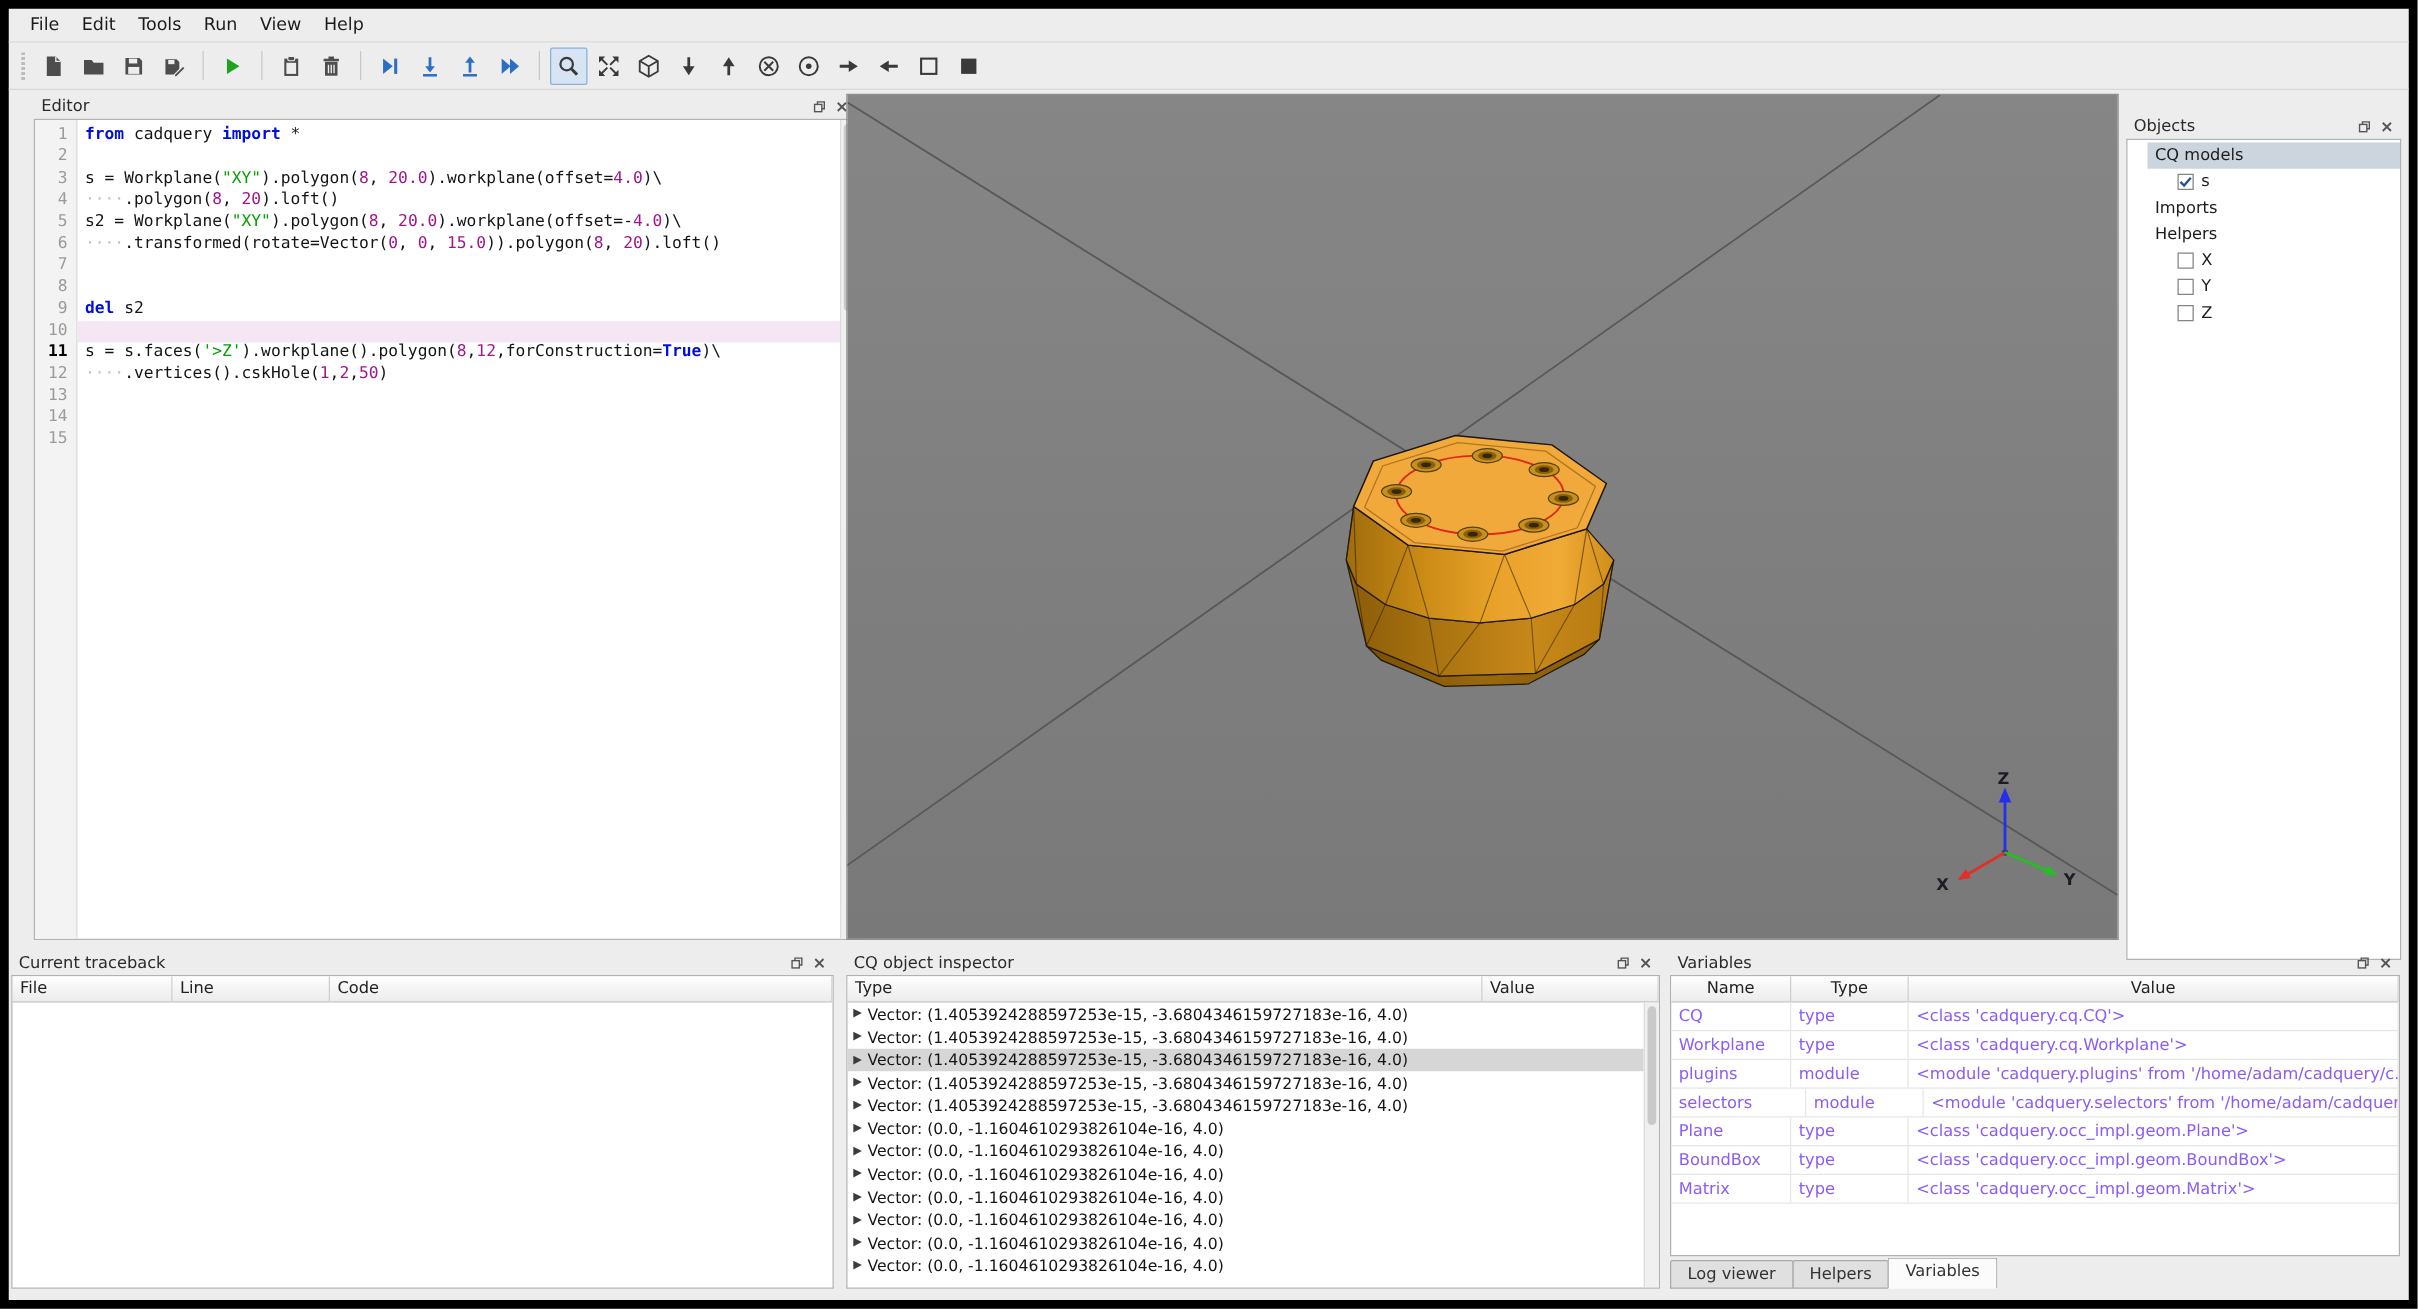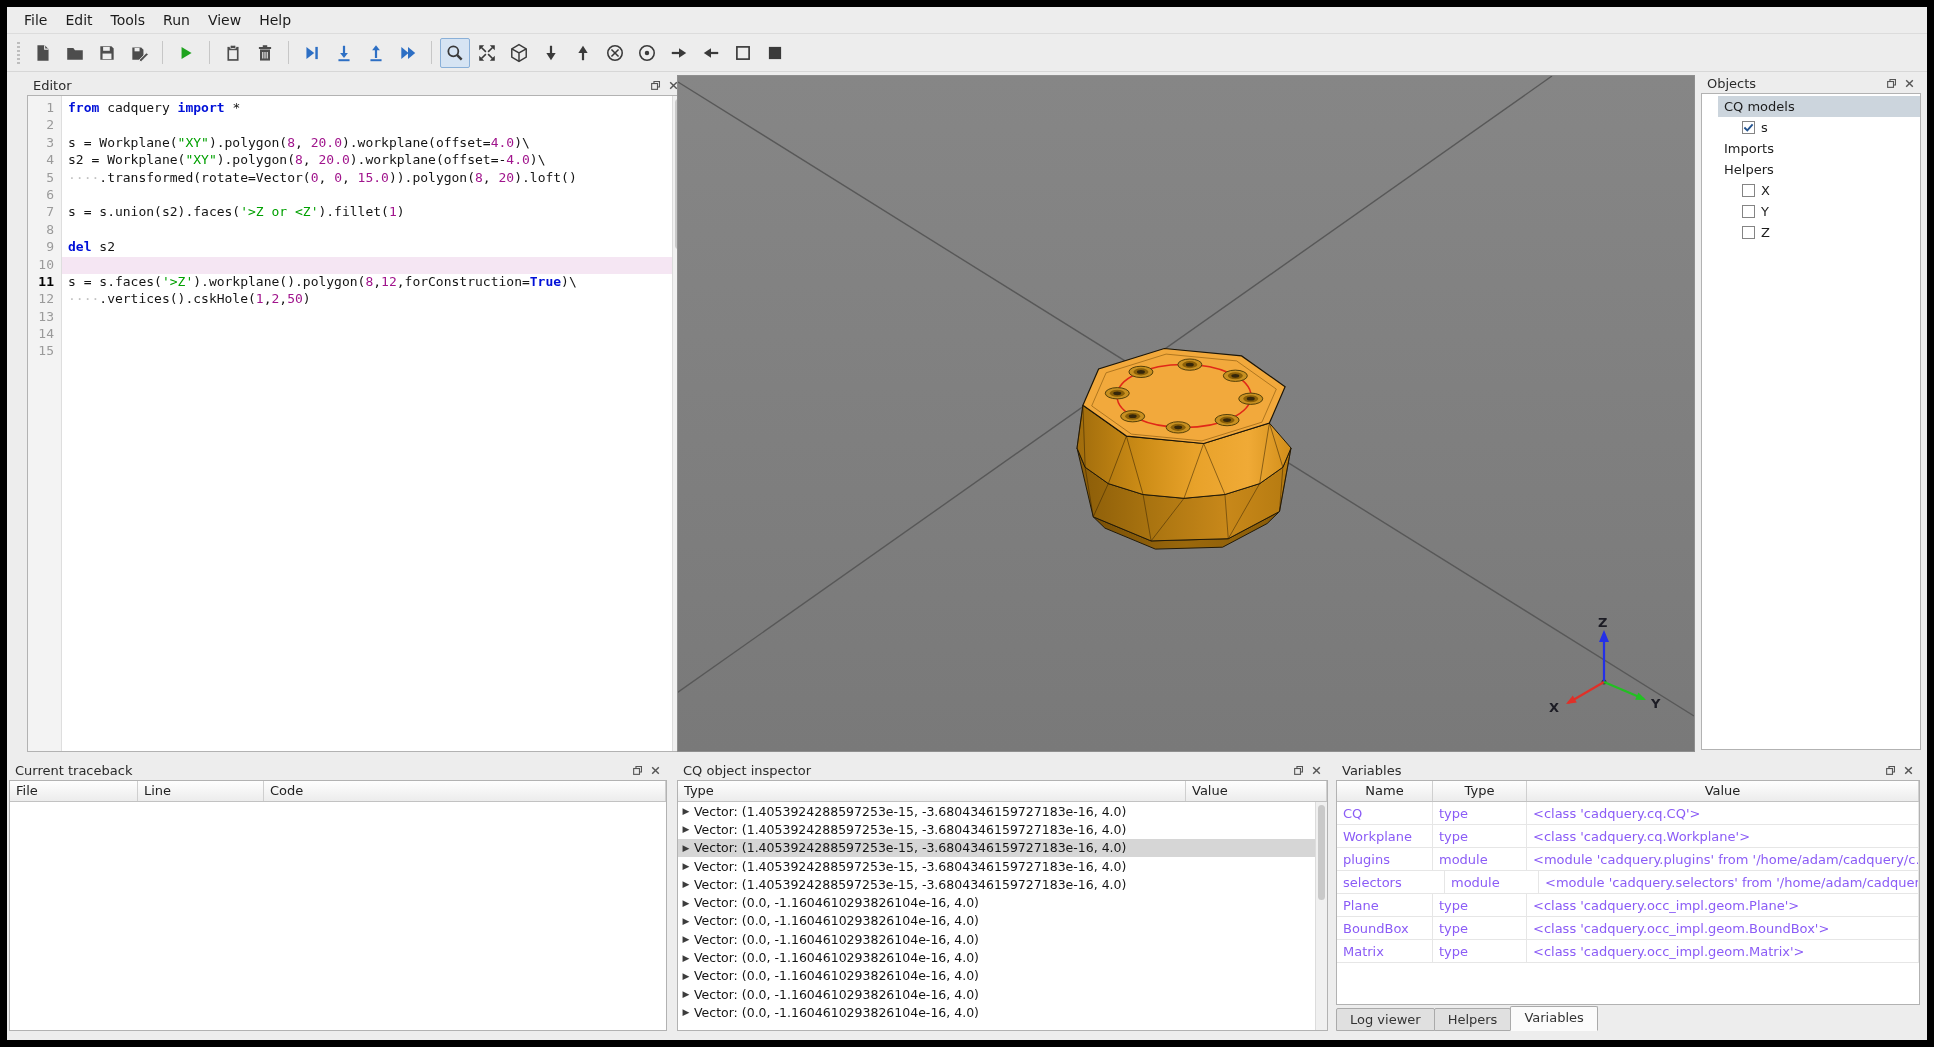--- a/index.html
+++ b/index.html
@@ -251,24 +251,24 @@
           <div class="ln cur">11</div>
           <div class="ln">12</div>
           <div class="ln">13</div>
           <div class="ln">14</div>
           <div class="ln">15</div>
         </div>
       <div class="code-wrap" id="code">
           <div class="code-line"><span class="tok-kw">from</span><span class="tok-pl"> cadquery </span><span class="tok-kw">import</span><span class="tok-pl"> *</span></div>
           <div class="code-line"></div>
           <div class="code-line"><span class="tok-pl">s = Workplane(</span><span class="tok-str">"XY"</span><span class="tok-pl">).polygon(</span><span class="tok-num">8</span><span class="tok-pl">, </span><span class="tok-num">20.0</span><span class="tok-pl">).workplane(offset=</span><span class="tok-num">4.0</span><span class="tok-pl">)\</span></div>
+          <div class="code-line"><span class="tok-ws">····</span><span class="tok-pl">.polygon(</span><span class="tok-num">8</span><span class="tok-pl">, </span><span class="tok-num">20</span><span class="tok-pl">).loft()</span></div>
           <div class="code-line"><span class="tok-pl">s2 = Workplane(</span><span class="tok-str">"XY"</span><span class="tok-pl">).polygon(</span><span class="tok-num">8</span><span class="tok-pl">, </span><span class="tok-num">20.0</span><span class="tok-pl">).workplane(offset=-</span><span class="tok-num">4.0</span><span class="tok-pl">)\</span></div>
           <div class="code-line"><span class="tok-ws">····</span><span class="tok-pl">.transformed(rotate=Vector(</span><span class="tok-num">0</span><span class="tok-pl">, </span><span class="tok-num">0</span><span class="tok-pl">, </span><span class="tok-num">15.0</span><span class="tok-pl">)).polygon(</span><span class="tok-num">8</span><span class="tok-pl">, </span><span class="tok-num">20</span><span class="tok-pl">).loft()</span></div>
           <div class="code-line"></div>
-          <div class="code-line"><span class="tok-pl">s = s.union(s2).faces(</span><span class="tok-str">'&gt;Z or &lt;Z'</span><span class="tok-pl">).fillet(</span><span class="tok-num">1</span><span class="tok-pl">)</span></div>
           <div class="code-line"></div>
           <div class="code-line"><span class="tok-kw">del</span><span class="tok-pl"> s2</span></div>
           <div class="code-line cur"></div>
           <div class="code-line"><span class="tok-pl">s = s.faces(</span><span class="tok-str">'&gt;Z'</span><span class="tok-pl">).workplane().polygon(</span><span class="tok-num">8</span><span class="tok-pl">,</span><span class="tok-num">12</span><span class="tok-pl">,forConstruction=</span><span class="tok-kw">True</span><span class="tok-pl">)\</span></div>
           <div class="code-line"><span class="tok-ws">····</span><span class="tok-pl">.vertices().cskHole(</span><span class="tok-num">1</span><span class="tok-pl">,</span><span class="tok-num">2</span><span class="tok-pl">,</span><span class="tok-num">50</span><span class="tok-pl">)</span></div>
           <div class="code-line"></div>
           <div class="code-line"></div>
         </div>
       <div class="vscroll">
           <div class="vthumb" style="top:3px;height:150px;"></div>
@@ -356,21 +356,21 @@
           <polygon points="888,628 894.8,619.4 898.8,626.4" fill="#e03028"></polygon>
           <line x1="926" y1="606" x2="966" y2="623" stroke="#22c022" stroke-width="2.2"></line>
           <polygon points="968,624 957.2,623.8 960.4,616.4" fill="#22c022"></polygon>
           <text x="920" y="551" font-size="13" font-weight="bold" fill="#1c1c24">Z</text>
           <text x="871" y="636" font-size="13" font-weight="bold" fill="#1c1c24">X</text>
           <text x="973" y="632" font-size="13" font-weight="bold" fill="#1c1c24">Y</text>
         </g>
       </svg>
   </section>
 
-  <section class="panel" style="left:1694px;top:66px;width:220px;height:677px;">
+  <section class="panel" style="left:1694px;top:84px;width:220px;height:677px;">
     <header class="ph">
       <span class="pt">Objects</span>
       <span class="phb">
           <svg viewBox="0 0 10 10" width="11" height="11">
             <rect x="1.5" y="3.2" width="5.3" height="5.3" fill="none" stroke="#555"></rect>
             <path d="M3.6 3V1.4h5v5H6.8" fill="none" stroke="#555"></path>
           </svg>
         </span>
       <span class="phb">
           <svg viewBox="0 0 10 10" width="11" height="11">

